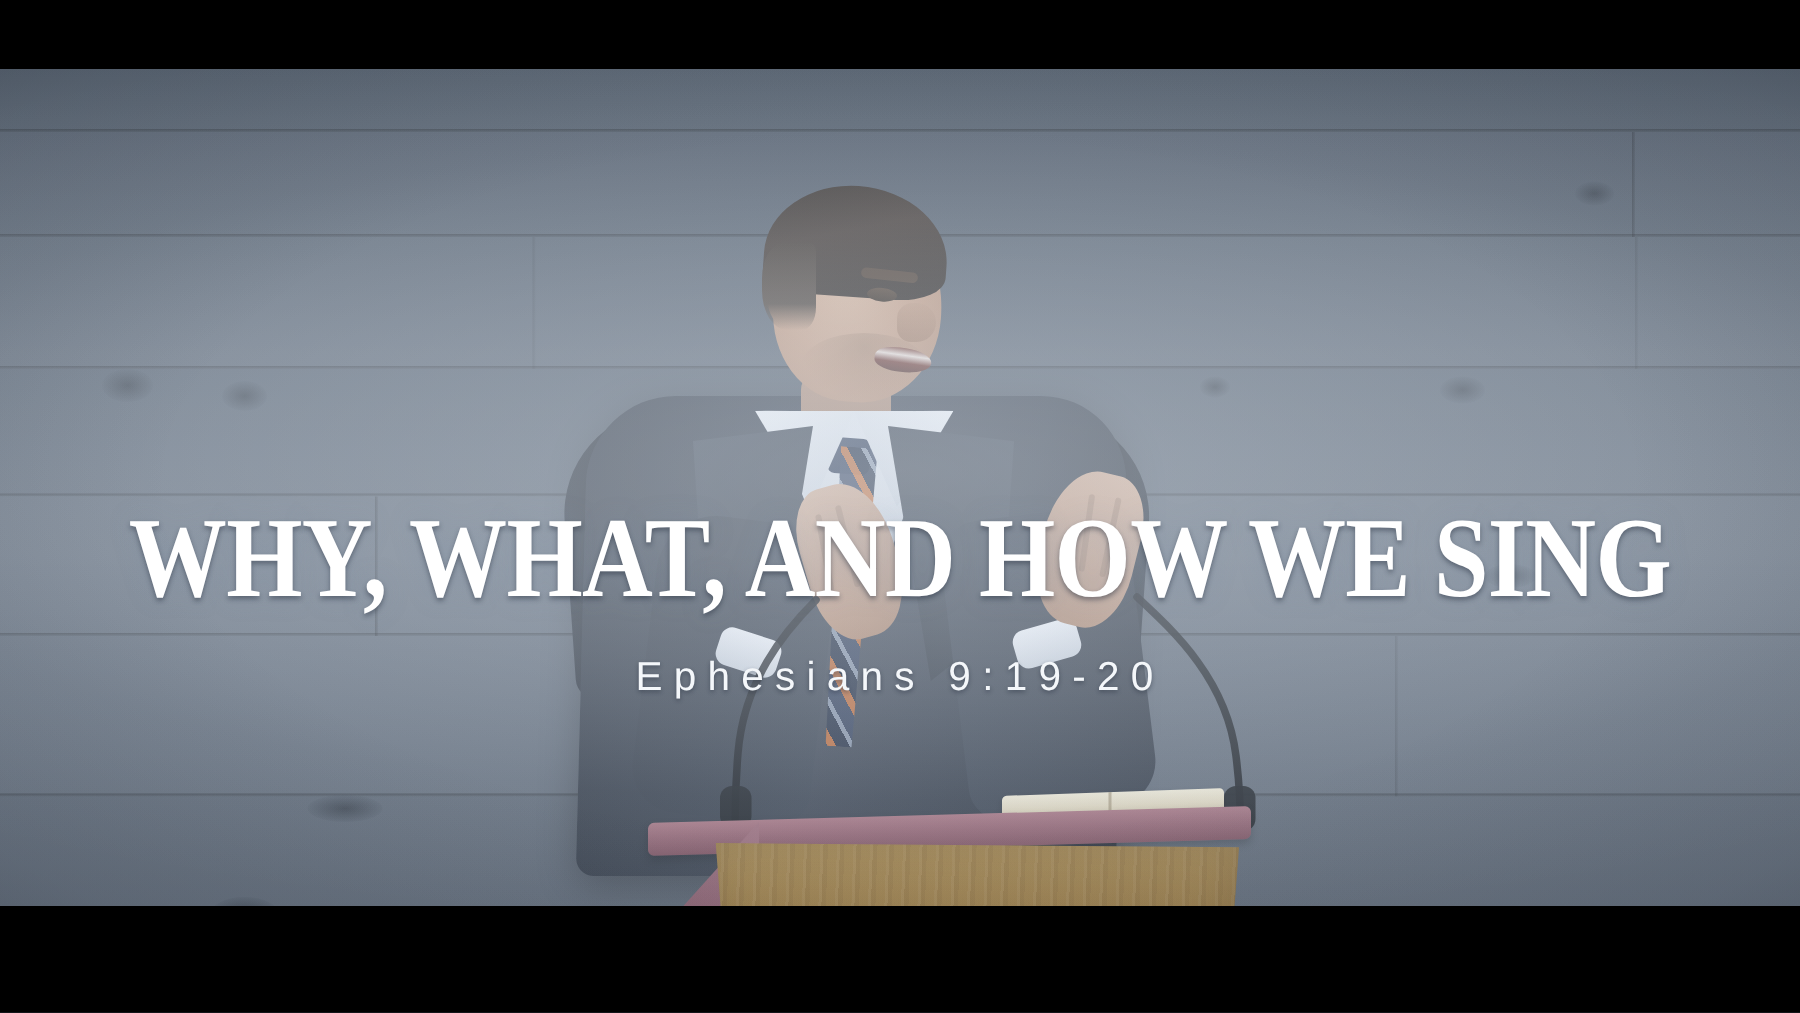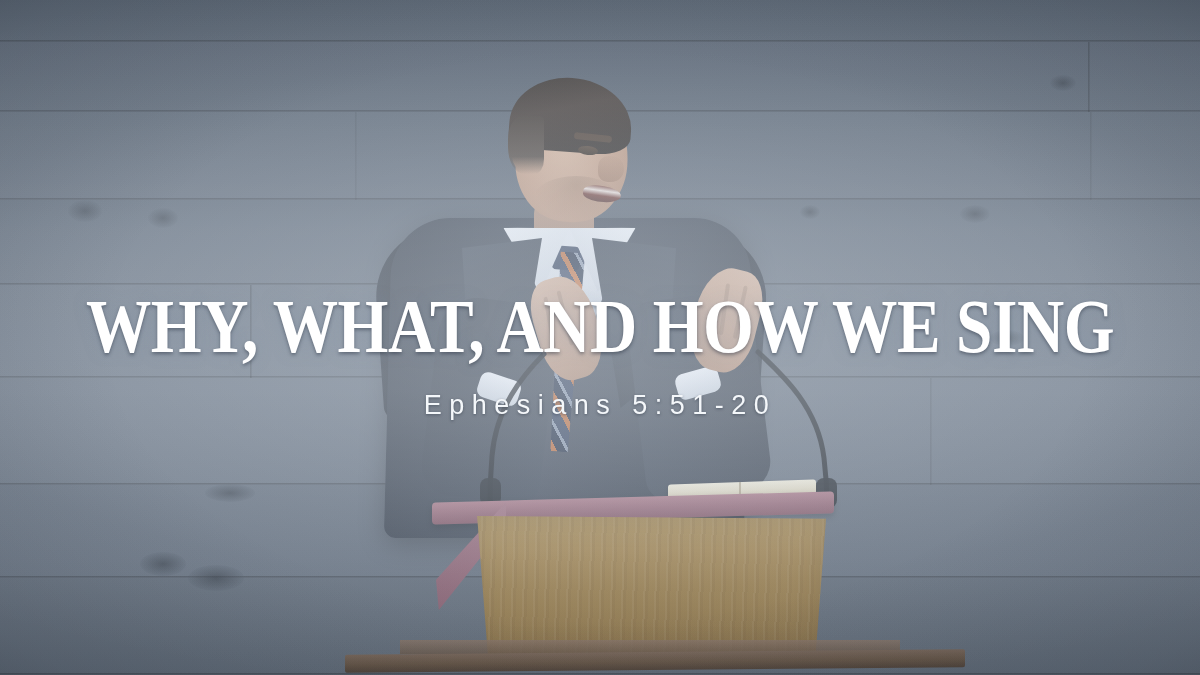--- a/index.html
+++ b/index.html
@@ -5,23 +5,24 @@
   * { margin:0; padding:0; box-sizing:border-box; }
   html, body {
     width:1200px; height:675px;
     background:#000;
     font-family:"Liberation Sans", sans-serif;
     overflow:hidden;
   }
 
   .stage {
     position:relative;
-    width:1200px; height:675px;
+    width:1200px; height:558px;
     overflow:hidden;
     background:#4f5a68;
+    margin-top:46px;
   }
 
   
   .wall {
     position:absolute; inset:0;
     background:
       
       repeating-linear-gradient(90deg,
         rgba(255,255,255,0.022) 0px,
         rgba(255,255,255,0.022) 1px,
@@ -433,16 +434,16 @@
     <div class="pulpit-body"></div>
     <div class="pulpit-base2"></div>
     <div class="pulpit-base"></div>
   </div>
 
   <div class="haze"></div>
   <div class="vignette"></div>
 
   <div class="titleblock">
     <div class="title">WHY, WHAT, AND HOW WE SING</div>
-    <div class="subtitle">Ephesians 5:51-20</div>
+    <div class="subtitle">Ephesians 9:19-20</div>
   </div>
 
 </div>
 
 </body></html>

